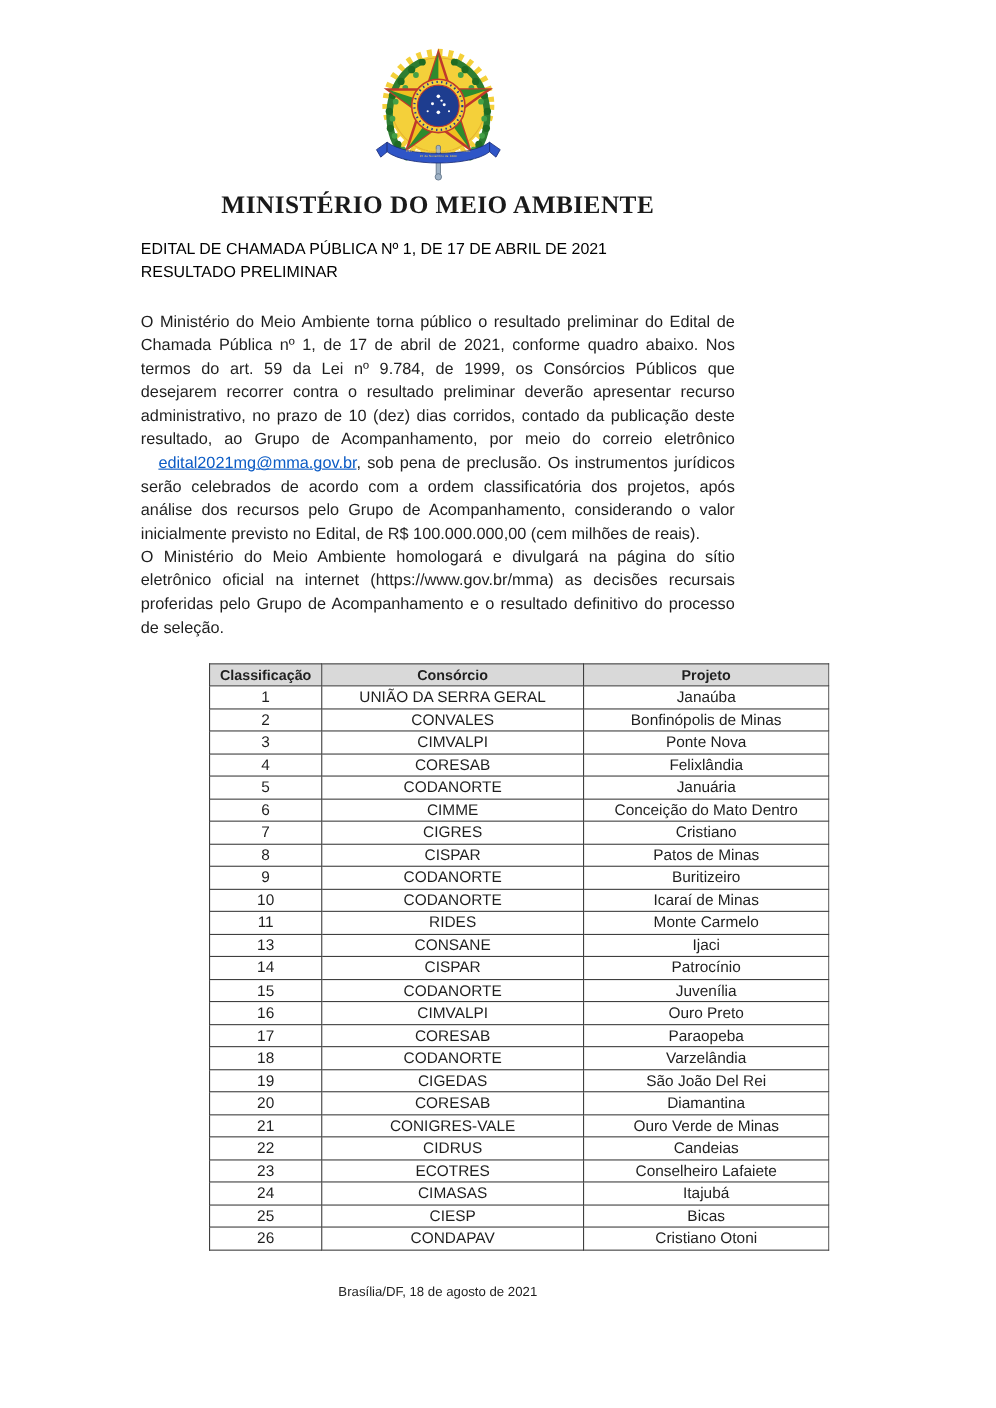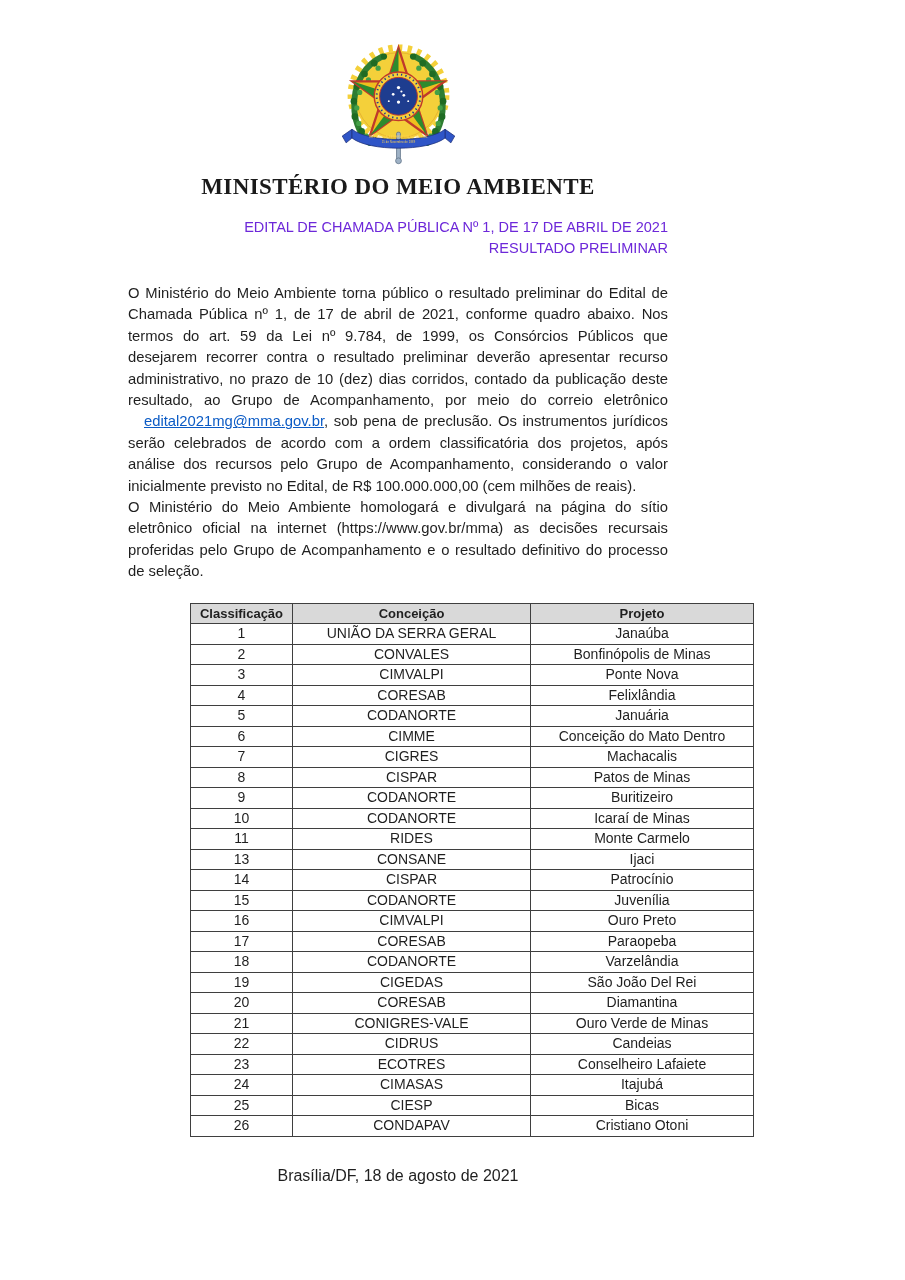--- a/index.html
+++ b/index.html
@@ -9,39 +9,39 @@
   }
   .page{position:relative;width:754px;height:1280px;background:#fff;overflow:hidden;}
   .content{margin-left:128px;margin-right:86px;}
   .emblem-wrap{width:117px;margin:42px auto 0 auto;}
   .emblem-wrap svg{display:block;width:117px;height:128px;}
   .doc-title{
     text-align:center;font-family:"Liberation Serif",serif;font-weight:bold;
     font-size:23px;letter-spacing:0.4px;margin-top:4px;color:#1a1a1a;
   }
   .doc-subtitle{
-    text-align:right;font-size:14.5px;line-height:21px;margin-top:17px;color:#6d28d9;
+    text-align:left;font-size:14.5px;line-height:21px;margin-top:17px;color:#000000;
   }
   .body-text{margin-top:24px;font-size:14.8px;line-height:21.4px;text-align:justify;color:#1f1f1f;}
   .body-text p{margin:0;}
   a.email-link{color:#0b5bc5;text-decoration:underline;cursor:pointer;margin-left:16px;}
   table.results{
     border-collapse:collapse;table-layout:fixed;
     margin:20px 0 0 62px;width:563px;
   }
   table.results th, table.results td{
     border:1.5px solid #3f3f3f;text-align:center;vertical-align:middle;
     font-size:14px;line-height:19.5px;height:19.5px;padding:0 2px;
     overflow:hidden;white-space:nowrap;color:#1f1f1f;
   }
   table.results th{background:#d9d9d9;font-weight:bold;font-size:13px;}
   .col-class{width:102px;}
   .col-cons{width:238px;}
   .col-proj{width:223px;}
-  .footer-date{text-align:center;margin-top:30px;font-size:16px;color:#1f1f1f;}
+  .footer-date{text-align:center;margin-top:30px;font-size:12px;color:#1f1f1f;}
 </style>
 </head>
 <body>
 
 <div class="page">
   <div class="content">
 
     <div class="emblem-wrap">
       <svg viewBox="0 0 120 132" xmlns="http://www.w3.org/2000/svg">
 
@@ -135,21 +135,21 @@
 
     <table class="results">
       <colgroup>
         <col class="col-class">
           <col class="col-cons">
           <col class="col-proj">
       </colgroup>
       <thead>
         <tr>
           <th>Classificação</th>
-          <th>Conceição</th>
+          <th>Consórcio</th>
           <th>Projeto</th>
         </tr>
       </thead>
       <tbody>
           <tr>
             <td>1</td>
             <td>UNIÃO DA SERRA GERAL</td>
             <td>Janaúba</td>
           </tr>
           <tr>
@@ -173,21 +173,21 @@
             <td>Januária</td>
           </tr>
           <tr>
             <td>6</td>
             <td>CIMME</td>
             <td>Conceição do Mato Dentro</td>
           </tr>
           <tr>
             <td>7</td>
             <td>CIGRES</td>
-            <td>Machacalis</td>
+            <td>Cristiano</td>
           </tr>
           <tr>
             <td>8</td>
             <td>CISPAR</td>
             <td>Patos de Minas</td>
           </tr>
           <tr>
             <td>9</td>
             <td>CODANORTE</td>
             <td>Buritizeiro</td>

